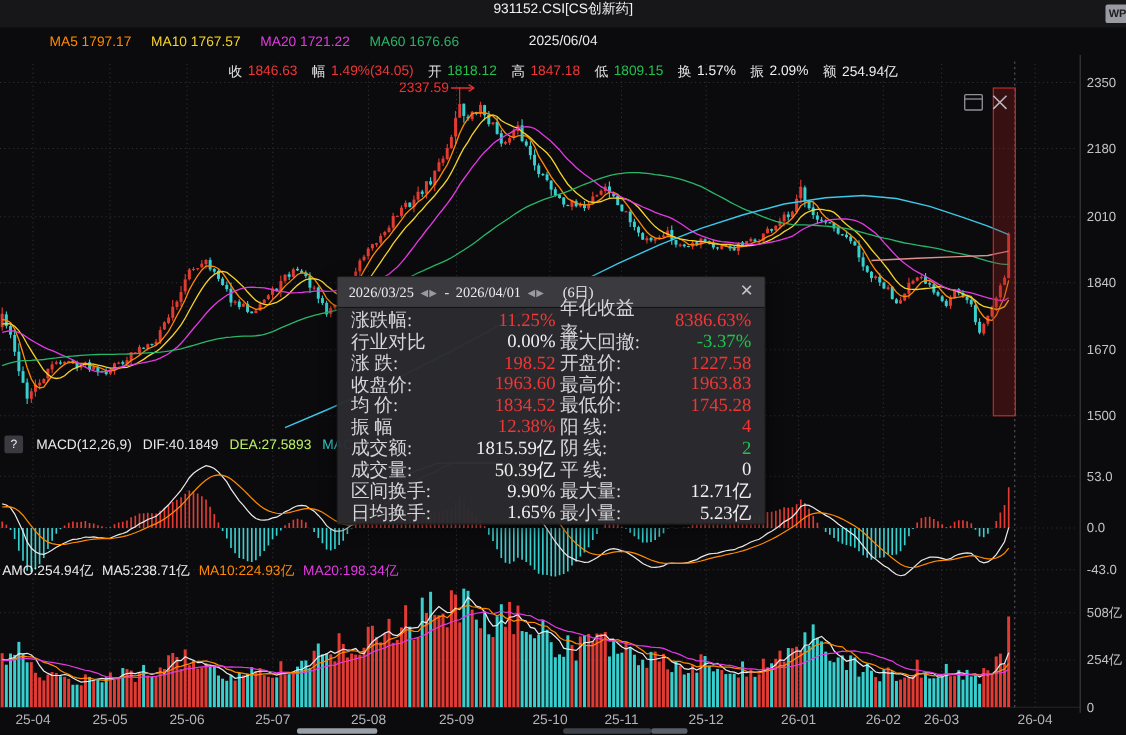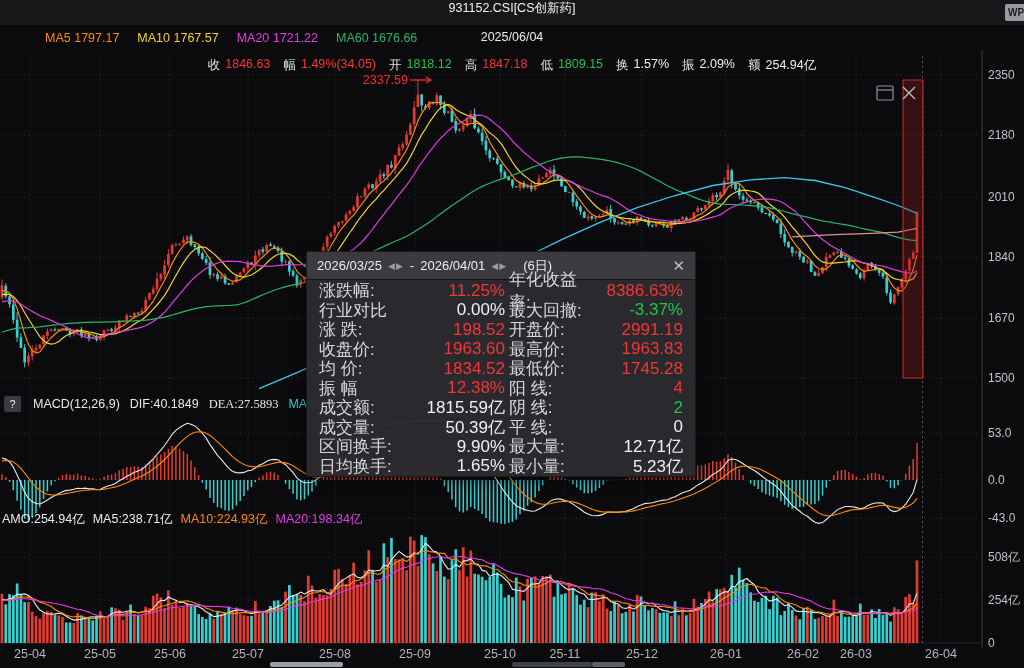--- a/index.html
+++ b/index.html
@@ -26,21 +26,21 @@
   .lock .body{position:absolute;left:0;bottom:0;width:11px;height:9px;background:#f0a125;border-radius:1.5px;
               color:#5a3a00;font-size:8px;line-height:9px;text-align:center;font-weight:bold}
   .panel-legend{position:absolute;display:flex;gap:10px;font-size:12.5px;z-index:2;align-items:center;white-space:nowrap;}
   #macd-legend-row{top:396px;left:4px;}
   #amo-legend-row{top:511px;left:2px;gap:8px;}
   .help-box{width:17px;height:16px;background:#3a3a40;border-radius:2px;color:#ececf0;font-size:11px;
             line-height:16px;text-align:center;margin-right:2px;cursor:pointer}
   svg#chart{position:absolute;inset:0;z-index:1}
   svg text{font-family:"Liberation Sans","DejaVu Sans",sans-serif}
   .popup{position:absolute;left:306px;top:251px;width:388px;height:224px;background:rgba(43,43,47,0.97);
-         border:1px solid #1b1b1d;box-shadow:0 3px 14px rgba(0,0,0,.55);z-index:10;border-radius:2px;}
+         border:1px solid #1b1b1d;box-shadow:0 3px 14px rgba(0,0,0,.55);z-index:10;border-radius:2px;font-family:Liberation Serif, serif;}
   .popup-header{height:27px;background:#3a3a3f;border-bottom:1px solid #141416;display:flex;align-items:center;
                 gap:6px;padding:0 10px;font-size:13px;color:#ececf0;}
   .arrs{color:#9a9aa2;font-size:9px;letter-spacing:1px;cursor:pointer}
   .hdr-days{margin-left:10px}
   .popup-close{margin-left:auto;color:#c2c2c8;font-size:15px;cursor:pointer;line-height:15px}
   .popup-rows{padding-top:1px}
   .popup-row{display:flex;align-items:center;height:19.5px;padding:0 12px;font-size:17px}
   .pl{width:80px;color:#d6d6da}
   .pv1{width:106px;text-align:right}
   .pr{width:84px;color:#d6d6da;margin-left:4px}
@@ -96,21 +96,21 @@
       <span class="ma-item" style="color: rgb(227, 57, 227);">MA20 1721.22</span>
       <span class="ma-item" style="color: rgb(40, 182, 104);">MA60 1676.66</span>
     </span>
 </div>
 
 <div class="panel-legend" id="macd-legend-row">
   <span class="help-box">?</span>
   <span id="macd-legend" style="display:flex;gap:10px">
       <span class="hd-item" style="color: rgb(232, 232, 234);">MACD(12,26,9)</span>
       <span class="hd-item" style="color: rgb(232, 232, 234);">DIF:40.1849</span>
-      <span class="hd-item" style="color: #e5e5e5; font-family: Liberation Serif, serif;">DEA:27.5893</span>
+      <span class="hd-item" style="color: #bef264;">DEA:27.5893</span>
       <span class="hd-item" style="color: rgb(53, 207, 207);">MACD</span>
     </span>
 </div>
 <div class="panel-legend" id="amo-legend-row">
   <span id="amo-legend" style="display:flex;gap:8px">
       <span class="hd-item" style="color: rgb(236, 236, 238);">AMO:254.94亿</span>
       <span class="hd-item" style="color: rgb(236, 236, 238);">MA5:238.71亿</span>
       <span class="hd-item" style="color: rgb(255, 138, 0);">MA10:224.93亿</span>
       <span class="hd-item" style="color: rgb(227, 57, 227); text-align: right;">MA20:198.34亿</span>
     </span>
@@ -1211,21 +1211,21 @@
       <div class="popup-row">
         <span class="pl">行业对比</span>
         <span class="pv1 v-white">0.00%</span>
         <span class="pr">最大回撤:</span>
         <span class="pv2 v-green">-3.37%</span>
       </div>
       <div class="popup-row">
         <span class="pl">涨 跌:</span>
         <span class="pv1 v-red">198.52</span>
         <span class="pr">开盘价:</span>
-        <span class="pv2 v-red">2991.19</span>
+        <span class="pv2 v-red">1227.58</span>
       </div>
       <div class="popup-row">
         <span class="pl">收盘价:</span>
         <span class="pv1 v-red">1963.60</span>
         <span class="pr">最高价:</span>
         <span class="pv2 v-red">1963.83</span>
       </div>
       <div class="popup-row">
         <span class="pl">均 价:</span>
         <span class="pv1 v-red">1834.52</span>

